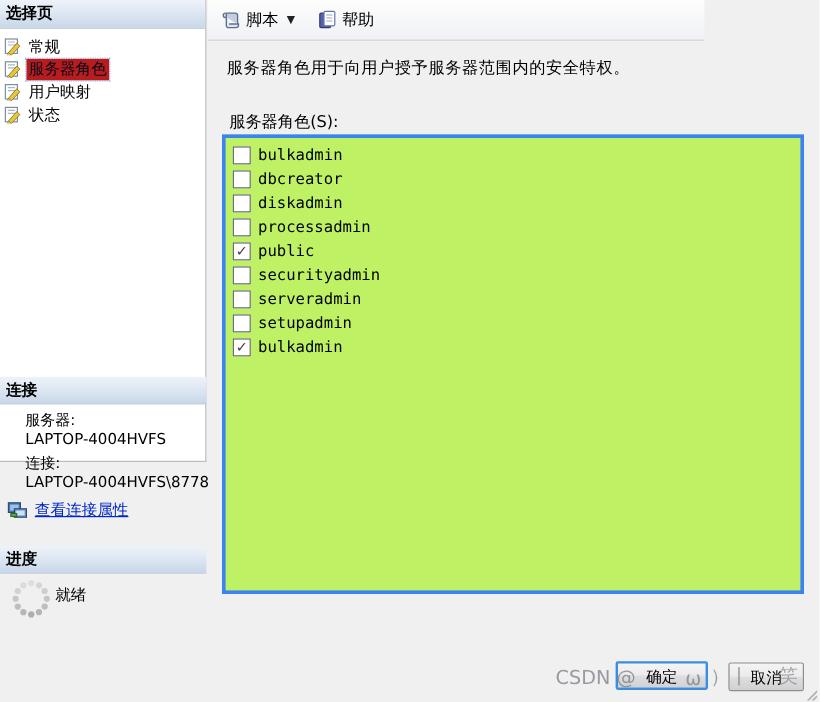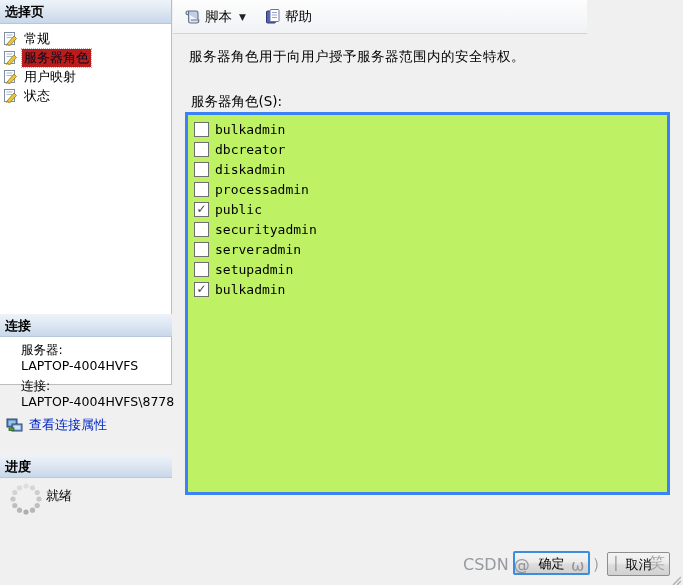--- a/index.html
+++ b/index.html
@@ -16,21 +16,21 @@
   .page-item{display:flex;align-items:center;height:19px;padding-left:3px;cursor:default;}
   .page-item .icon{width:16px;height:15px;margin-right:3px;flex:0 0 16px;}
   .page-label{padding:0 2px;white-space:nowrap;}
   .page-item.selected .page-label{background:#b91c1c;color:#000c1e;outline:1px dotted #8fb8ef;outline-offset:0px;}
   .conn-header{position:absolute;left:0;top:314px;width:172px;box-sizing:border-box;}
   .conn-info{position:absolute;left:7px;top:342px;width:163px;line-height:16px;font-size:12.5px;}
   .conn-info .row{white-space:nowrap;margin-left:14px;}
   .conn-gap{height:4px;}
   .view-link-row{position:absolute;left:6px;top:416px;display:flex;align-items:center;}
   .view-link-row .icon{width:18px;height:16px;margin-right:5px;}
-  a.view-link{color:#0026c8;font-size:13px;cursor:pointer;}
+  a.view-link{color:#0026c8;text-decoration:underline;font-size:13px;cursor:pointer;}
   .prog-header{position:absolute;left:0;top:455px;width:172px;box-sizing:border-box;}
   .spinner{position:absolute;left:8px;top:481px;width:36px;height:36px;}
   .progress-status{position:absolute;left:46px;top:487px;font-size:13px;}
 
   
   .main-toolbar{position:absolute;left:173px;top:0;width:414px;height:33px;
            background:linear-gradient(to bottom,#fdfdfd,#f0f2f5);
            border-bottom:1px solid #d4d4d4;display:flex;align-items:center;}
   .tb-button{display:flex;align-items:center;height:26px;padding:0 4px;margin-left:6px;border:1px solid transparent;
            border-radius:2px;cursor:default;}

